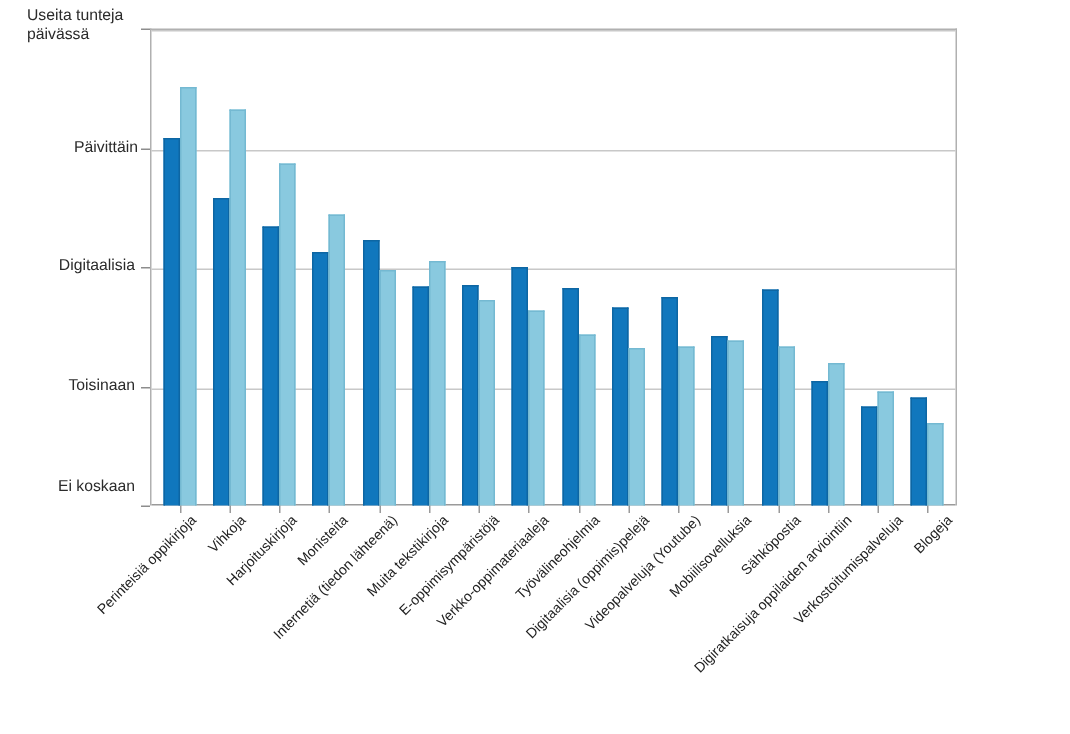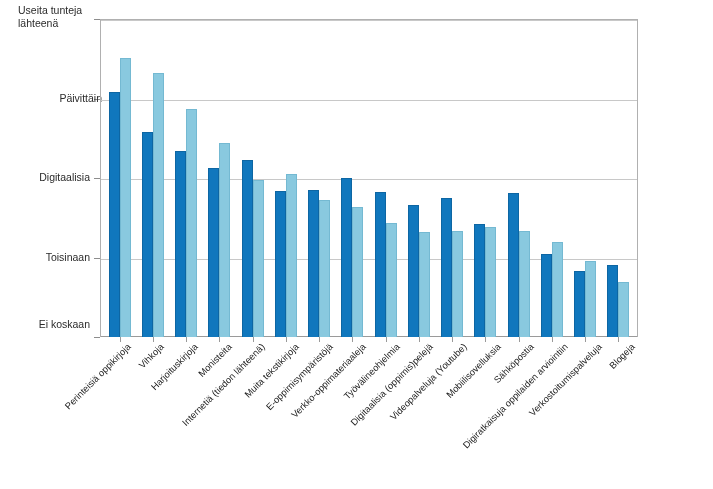--- a/index.html
+++ b/index.html
@@ -114,24 +114,24 @@
 <div id="chart-root">
 
   <div id="ylabels">
       <div class="ytick" style="top: 337px; left: 94px; position: absolute;"></div>
       <div class="ylabel" style="left: 4px; width: 86px; top: 318px;">Ei koskaan</div>
       <div class="ytick" style="top: 257.5px; left: 94px; position: absolute;"></div>
       <div class="ylabel" style="left: 4px; width: 86px; top: 250.5px;">Toisinaan</div>
       <div class="ytick" style="top: 178px; left: 94px; position: absolute;"></div>
       <div class="ylabel" style="left: 4px; width: 86px; top: 171px;">Digitaalisia</div>
       <div class="ytick" style="top: 98.5px; left: 94px; position: absolute;"></div>
-      <div class="ylabel" style="left: 16px; width: 86px; top: 91.5px;">Päivittäin</div>
+      <div class="ylabel" style="left: 6px; width: 86px; top: 91.5px;">Päivittäin</div>
       <div class="ytick" style="top: 19px; left: 94px; position: absolute;"></div>
       <div class="ylabel" style="left: 18px; width: 86px; top: 4px; text-align: left;">Useita tunteja
-lähteenä</div>
+päivässä</div>
     </div>
 
   <div class="plot">
     <div id="gridlines">
         <div class="gridline" style="top: 238.5px;"></div>
         <div class="gridline" style="top: 159px;"></div>
         <div class="gridline" style="top: 79.5px;"></div>
         <div class="gridline" style="top: 0px;"></div>
       </div>
     <div class="baseline"></div>

